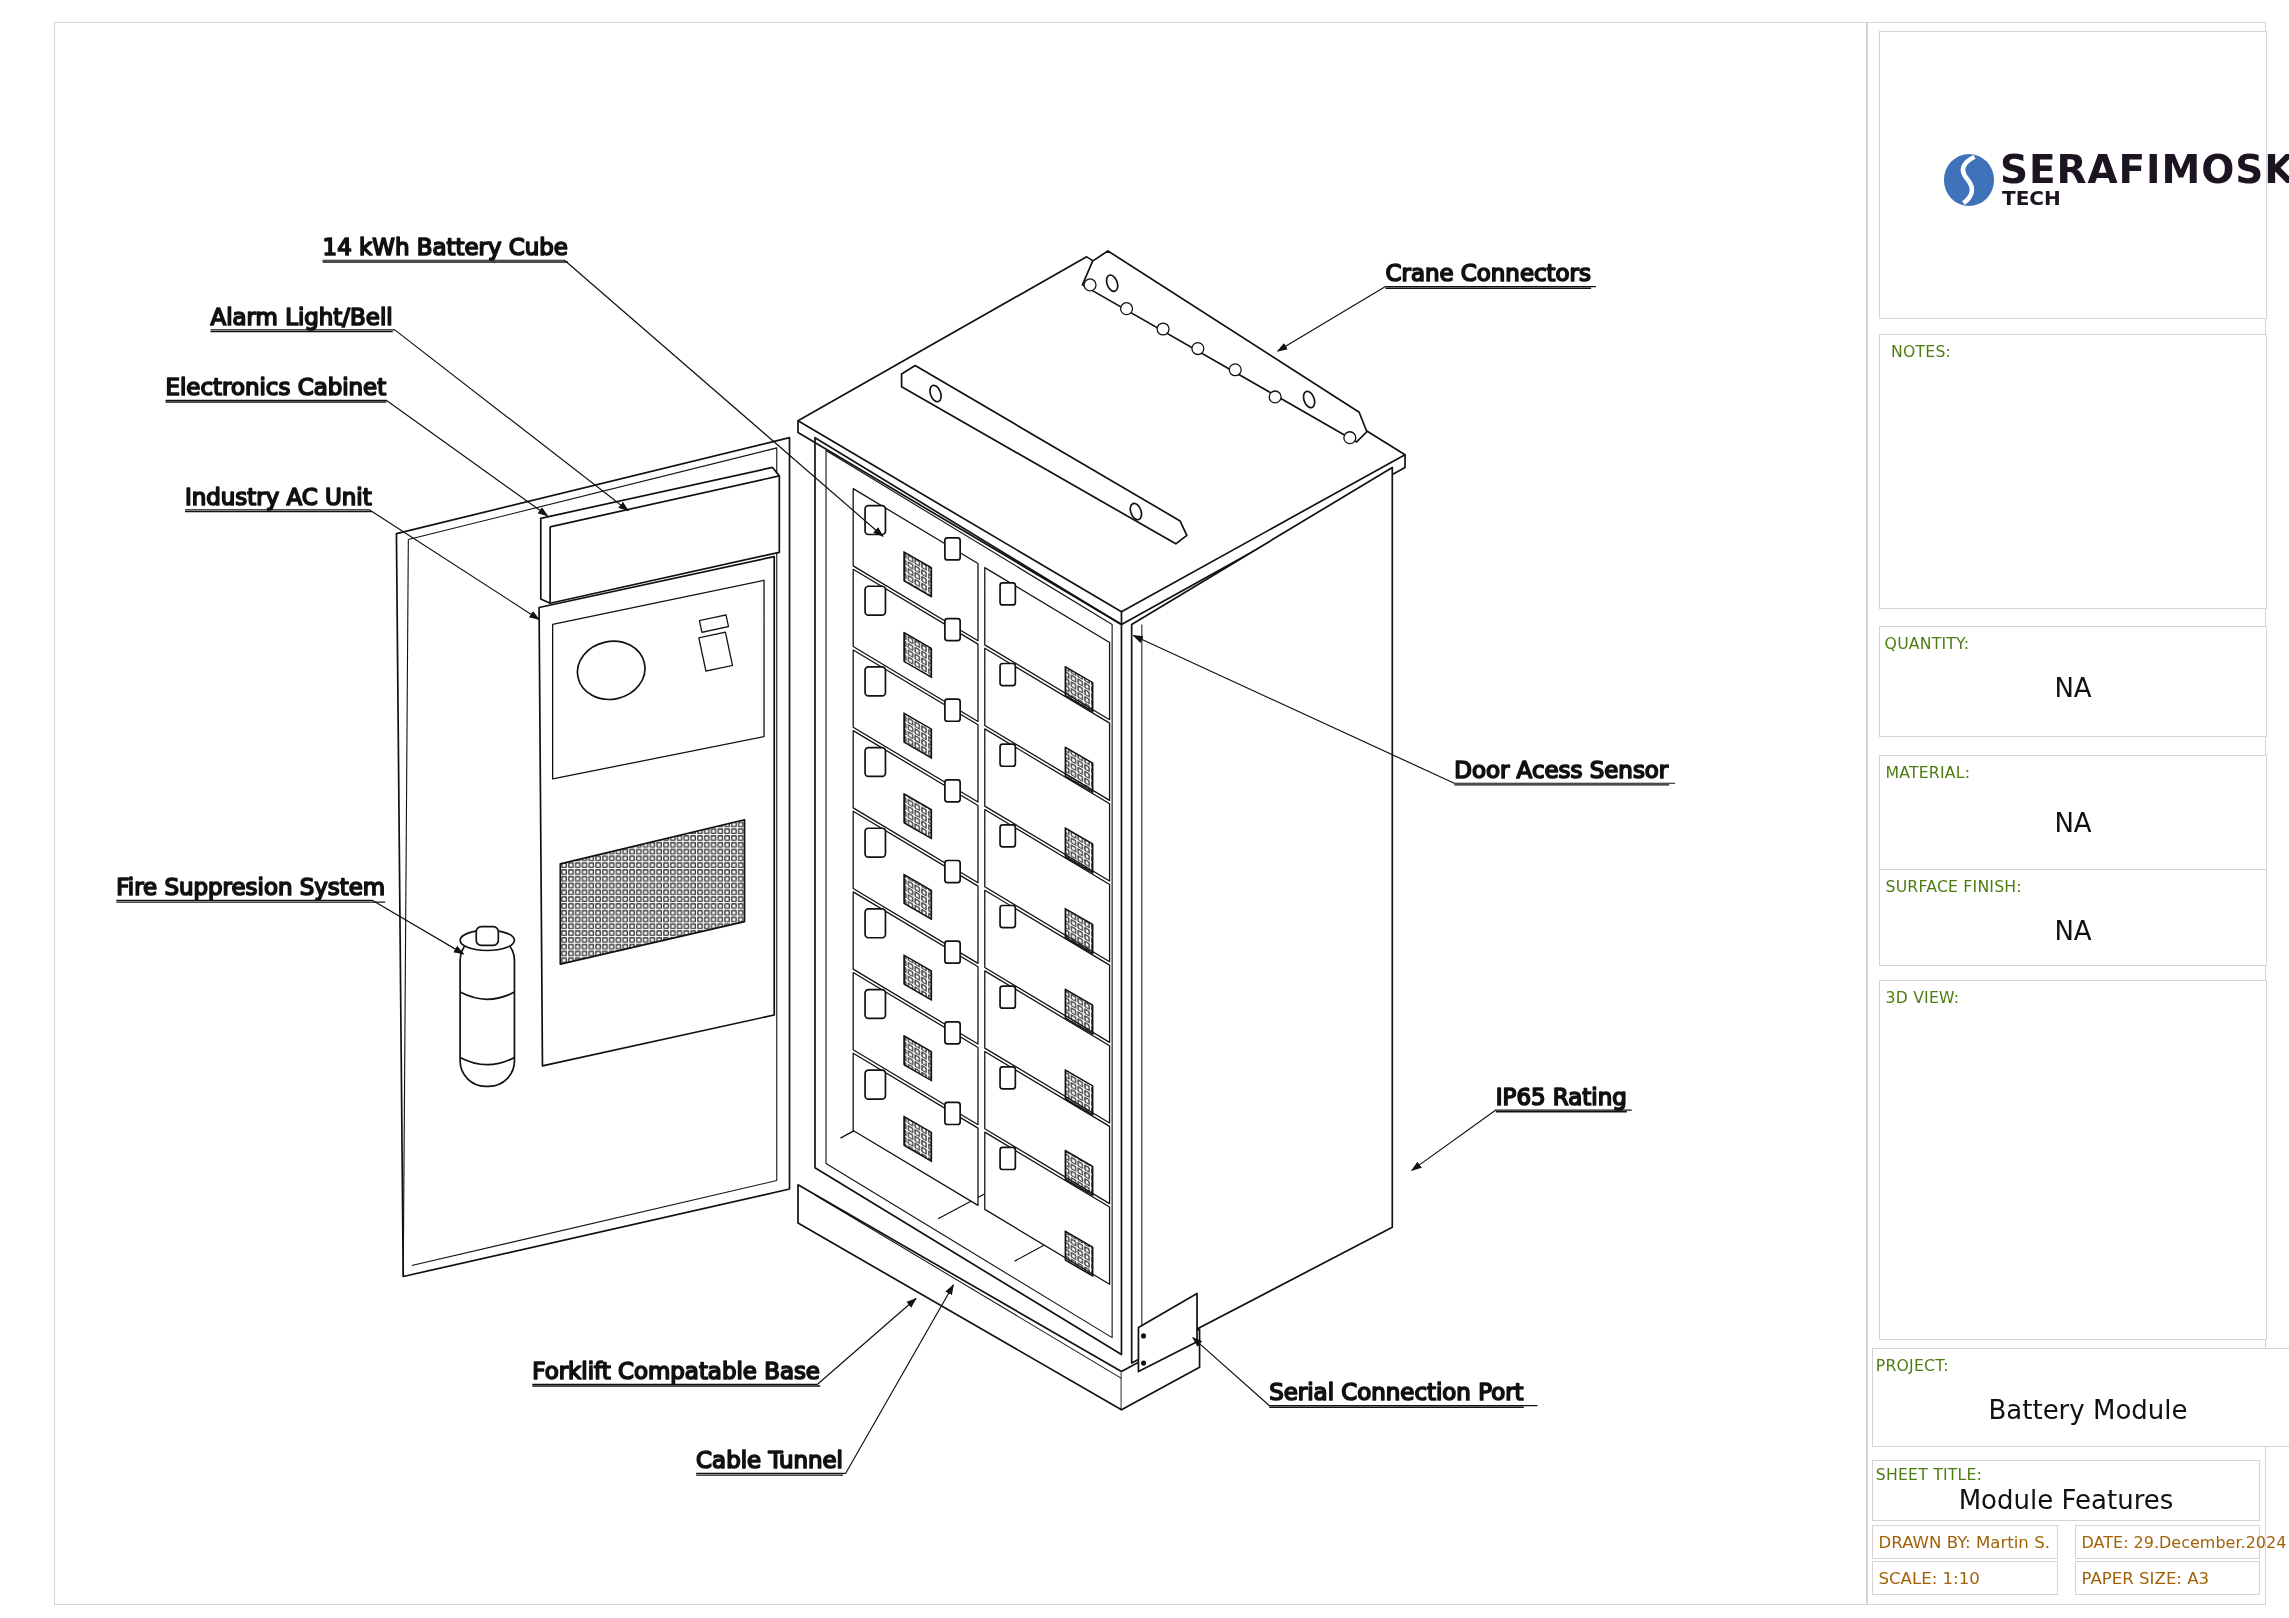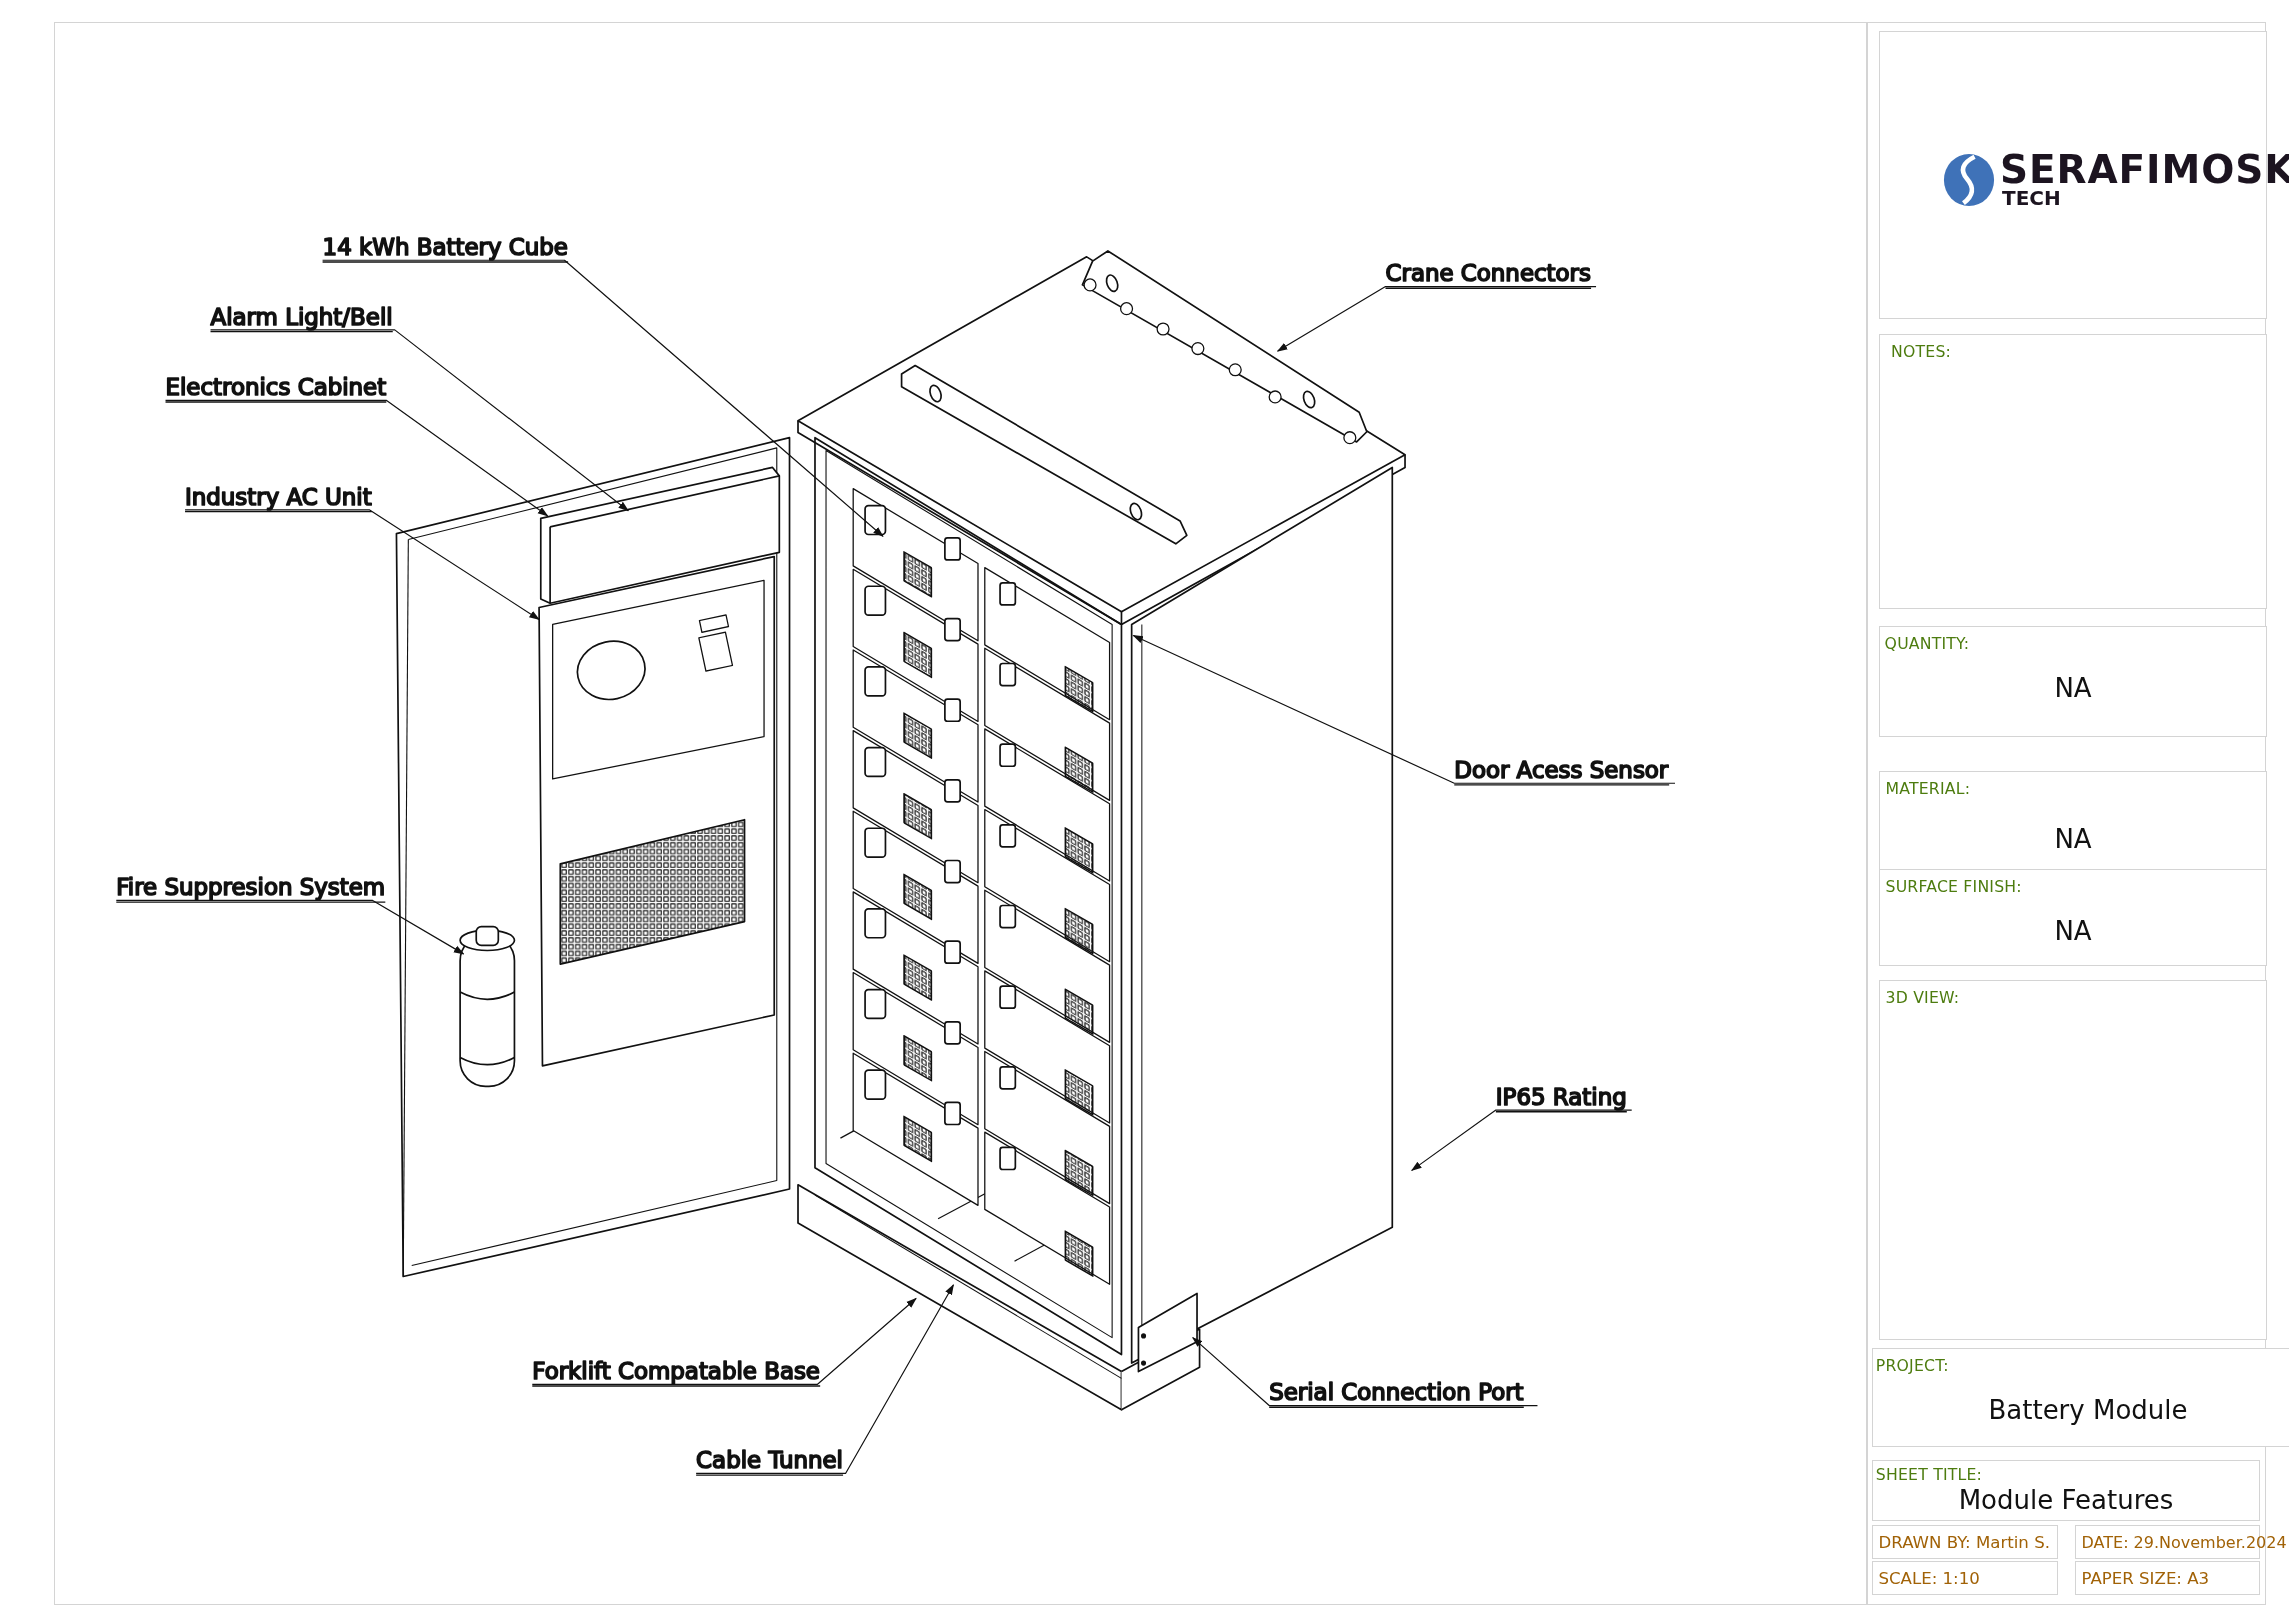--- a/index.html
+++ b/index.html
@@ -261,21 +261,21 @@
 <div class="tb-box" style="left:1879px; top:334px; width:388px; height:275px;">
   <div class="tb-label" style="left:11px;">NOTES:</div>
   <div class="tb-value" style="top:55px;"></div>
 </div>
 
 <div class="tb-box" style="left:1879px; top:626px; width:388px; height:111px;">
   <div class="tb-label" style="left:4.6px;">QUANTITY:</div>
   <div class="tb-value" style="top:46px; font-size:26px;">NA</div>
 </div>
 
-<div class="tb-box" style="left:1879px; top:755px; width:388px; height:116px;margin-top:16px;">
+<div class="tb-box" style="left:1879px; top:755px; width:388px; height:116px;">
   <div class="tb-label" style="left:5.5px;">MATERIAL:</div>
   <div class="tb-value" style="top:52px; font-size:26px;">NA</div>
 </div>
 
 <div class="tb-box" style="left:1879px; top:869px; width:388px; height:97px;padding-left:18px;">
   <div class="tb-label" style="left:5.5px;">SURFACE FINISH:</div>
   <div class="tb-value" style="top:46px; font-size:26px;">NA</div>
 </div>
 
 <div class="tb-box" style="left:1879px; top:980px; width:388px; height:360px;">
@@ -289,21 +289,21 @@
 
 <div class="tb-box" style="left:1872px; top:1460px; width:388px; height:61px;">
   <div class="tb-label" style="left:2.8px; top:3.7px;">SHEET TITLE:</div>
   <div class="tb-value" style="top:24px; font-size:26px;">Module Features</div>
 </div>
 
 <div class="tb-box" style="left:1872px; top:1525px; width:186px; height:34px;">
   <div class="tb-inline">DRAWN BY: Martin S.</div>
 </div>
 <div class="tb-box" style="left:2075px; top:1525px; width:185px; height:34px;">
-  <div class="tb-inline" style="font-size:16px;">DATE: 29.November.2024</div>
+  <div class="tb-inline" style="font-size:16px;">DATE: 29.December.2024</div>
 </div>
 <div class="tb-box" style="left:1872px; top:1561px; width:186px; height:34px;">
   <div class="tb-inline">SCALE: 1:10</div>
 </div>
 <div class="tb-box" style="left:2075px; top:1561px; width:185px; height:34px;">
   <div class="tb-inline">PAPER SIZE: A3</div>
 </div>
 
 
 </body></html>

